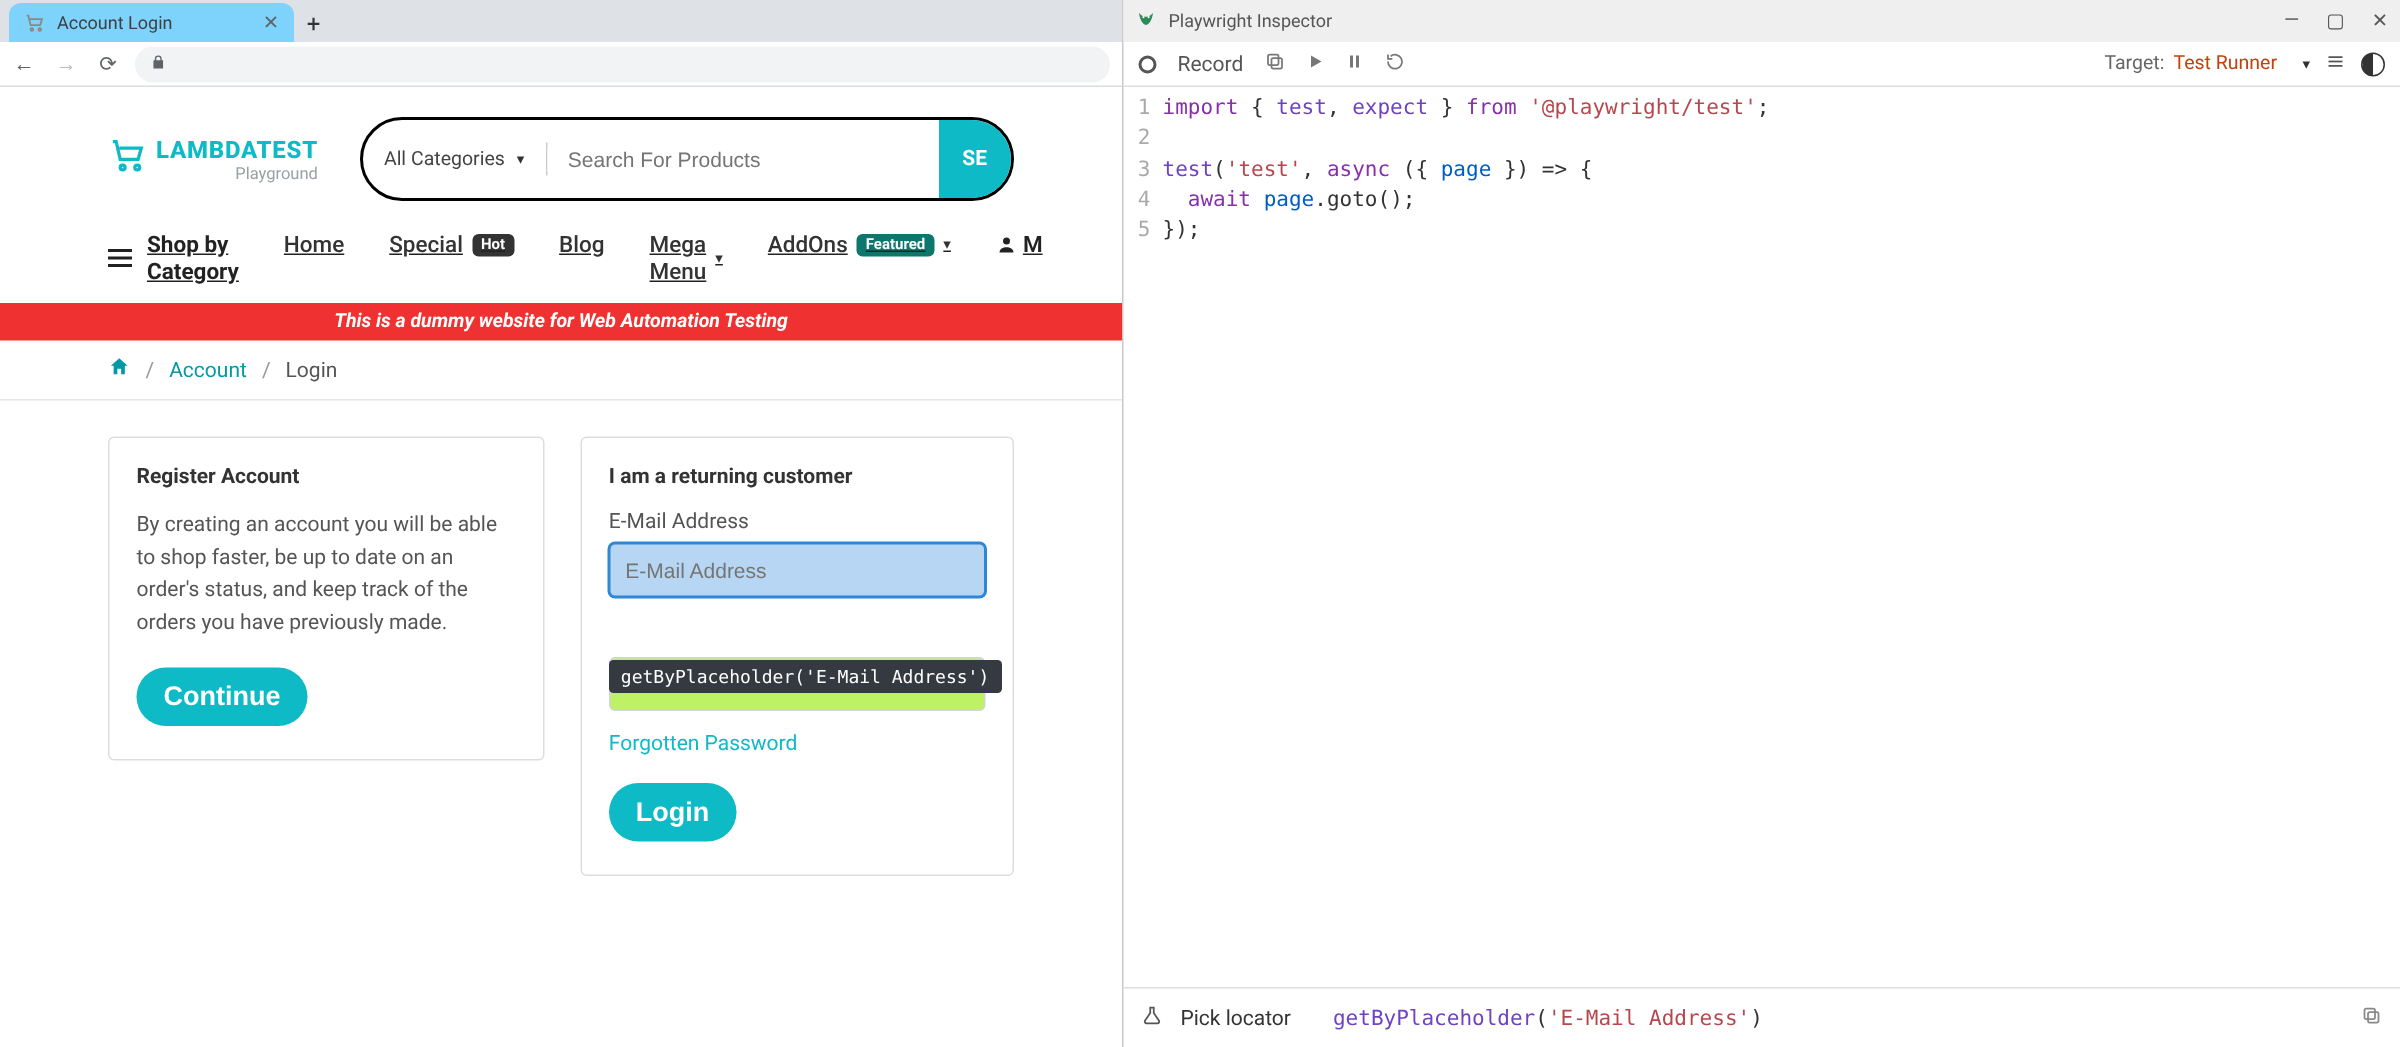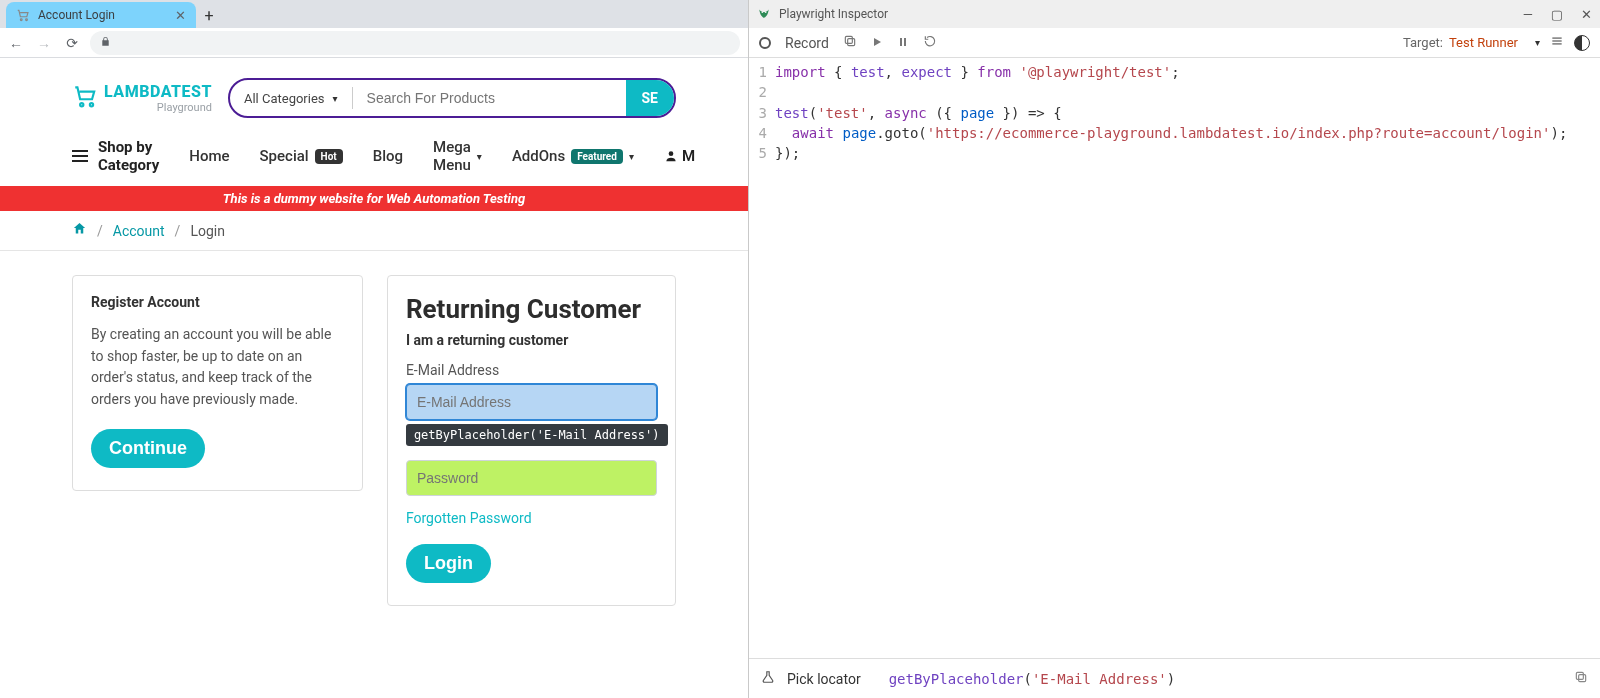--- a/index.html
+++ b/index.html
@@ -84,35 +84,35 @@
     color:#202124;
     font-size:13px;
   }
   .lock { color:#5f6368; font-size:12px; }
 
   
   .site-header {
     display:flex;
     align-items:center;
     padding: 20px 72px 8px 72px;
-    gap: 16px;
+    gap: 28px;
   }
   .logo { display:flex; flex-direction:column; line-height:1; }
   .logo-top { font-weight:800; color:#0ebac5; font-size:16px; letter-spacing:0.5px;}
   .logo-sub { color:#9aa0a6; font-size:11px; align-self:flex-end; margin-top:2px;}
   .logo-wrap { display:flex; align-items:center; gap:6px;}
   .logo-cart { color:#0ebac5; font-size:22px; }
 
   .search-pill {
     flex:1;
     display:flex;
     align-items:center;
-    border:2px solid #4c1d95;
+    border:2px solid #000000;
     border-radius: 28px;
-    height: 40px;
+    height: 56px;
     overflow:hidden;
   }
   .search-pill .cats {
     padding: 0 14px;
     color:#444;
     font-size:13px;
     display:flex; align-items:center; gap:8px;
   }
   .search-pill .divider {
     width:1px; height:22px; background:#ccc;
@@ -123,26 +123,27 @@
   }
   .search-pill .search-btn {
     background:#0ebac5; color:#fff; font-weight:700;
     padding:0 16px; height:100%;
     display:flex;align-items:center;
   }
 
   
   .nav-row {
     display:flex;
-    align-items:center;
+    align-items:flex-start;
     padding: 12px 72px;
     gap: 30px;
     font-size:15px;
     font-weight:600;
     color:#222;
+    text-decoration:underline;
   }
   .nav-cat { display:flex; align-items:center; gap:10px;}
   .hamb { display:inline-flex; flex-direction:column; gap:3px;}
   .hamb i { width:16px; height:2px; background:#222; display:block;}
   .nav-item { font-weight:500; color:#333; display:flex; align-items:center; gap:6px;}
   .pill-hot { background:#333; color:#fff; font-size:10px; padding:2px 6px; border-radius:4px; font-weight:700;}
   .pill-feat { background:#0f766e; color:#fff; font-size:10px; padding:2px 6px; border-radius:4px; font-weight:700;}
   .caret { font-size:10px; color:#333; }
   .user-ico { margin-left:auto; display:flex; align-items:center; gap:4px;}
 
@@ -444,21 +445,20 @@
   </div>
 
   <div class="main-area">
     <div class="card new-cust">
       <div class="sub">Register Account</div>
       <p class="copy">By creating an account you will be able to shop faster, be up to date on an order's status, and keep track of the orders you have previously made.</p>
       <button class="btn-primary">Continue</button>
     </div>
 
     <div class="card ret-cust">
-      <h2>Returning Customer</h2>
       <div class="sub">I am a returning customer</div>
 
       <div class="field-label">E-Mail Address</div>
       <input class="text-input highlighted" type="text" placeholder="E-Mail Address" style="">
       <div class="locator-tip">getByPlaceholder('E-Mail Address')</div>
 
       <input class="text-input" type="password" style="margin-top: 26px;" placeholder="Password">
       <a class="forgot">Forgotten Password</a>
       <div>
         <button class="btn-primary">Login</button>
@@ -525,21 +525,21 @@
           </svg>
       </span>
       <span class="theme-circle"></span>
     </div>
   </div>
 
   <div class="code-area">
     <div class="code-line"><span class="lineno">1</span><span class="tok-kw">import</span><span class="tok-pl"> { </span><span class="tok-fn">test</span><span class="tok-pl">, </span><span class="tok-fn">expect</span><span class="tok-pl"> } </span><span class="tok-kw">from</span><span class="tok-pl"> </span><span class="tok-str">'@playwright/test'</span><span class="tok-pl">;</span></div>
     <div class="code-line"><span class="lineno">2</span><span class="tok-pl"> </span></div>
     <div class="code-line"><span class="lineno">3</span><span class="tok-fn">test</span><span class="tok-pl">(</span><span class="tok-str">'test'</span><span class="tok-pl">, </span><span class="tok-kw">async</span><span class="tok-pl"> ({ </span><span class="tok-var">page</span><span class="tok-pl"> }) =&gt; {</span></div>
-    <div class="code-line"><span class="lineno">4</span><span class="tok-pl">  </span><span class="tok-kw">await</span><span class="tok-pl"> </span><span class="tok-var">page</span><span class="tok-pl">.goto(</span><span class="tok-str">'https://ecommerce-playground.lambdatest.io/index.php?route=account/login'</span><span class="tok-pl">);</span></div>
+    <div class="code-line"><span class="lineno">4</span><span class="tok-pl">  </span><span class="tok-kw">await</span><span class="tok-pl"> </span><span class="tok-var">page</span><span class="tok-pl">.goto(</span><span class="tok-pl">);</span></div>
     <div class="code-line"><span class="lineno">5</span><span class="tok-pl">});</span></div>
   </div>
 
   <div class="locator-bar">
     <span class="flask">
       <svg width="14" height="14" viewBox="0 0 24 24" fill="none" stroke="#555" stroke-width="2">
           <path d="M9 3h6M10 3v6l-6 9a2 2 0 0 0 1.7 3h12.6A2 2 0 0 0 20 18l-6-9V3"></path>
         </svg>
     </span>
     <span class="pick">Pick locator</span>

